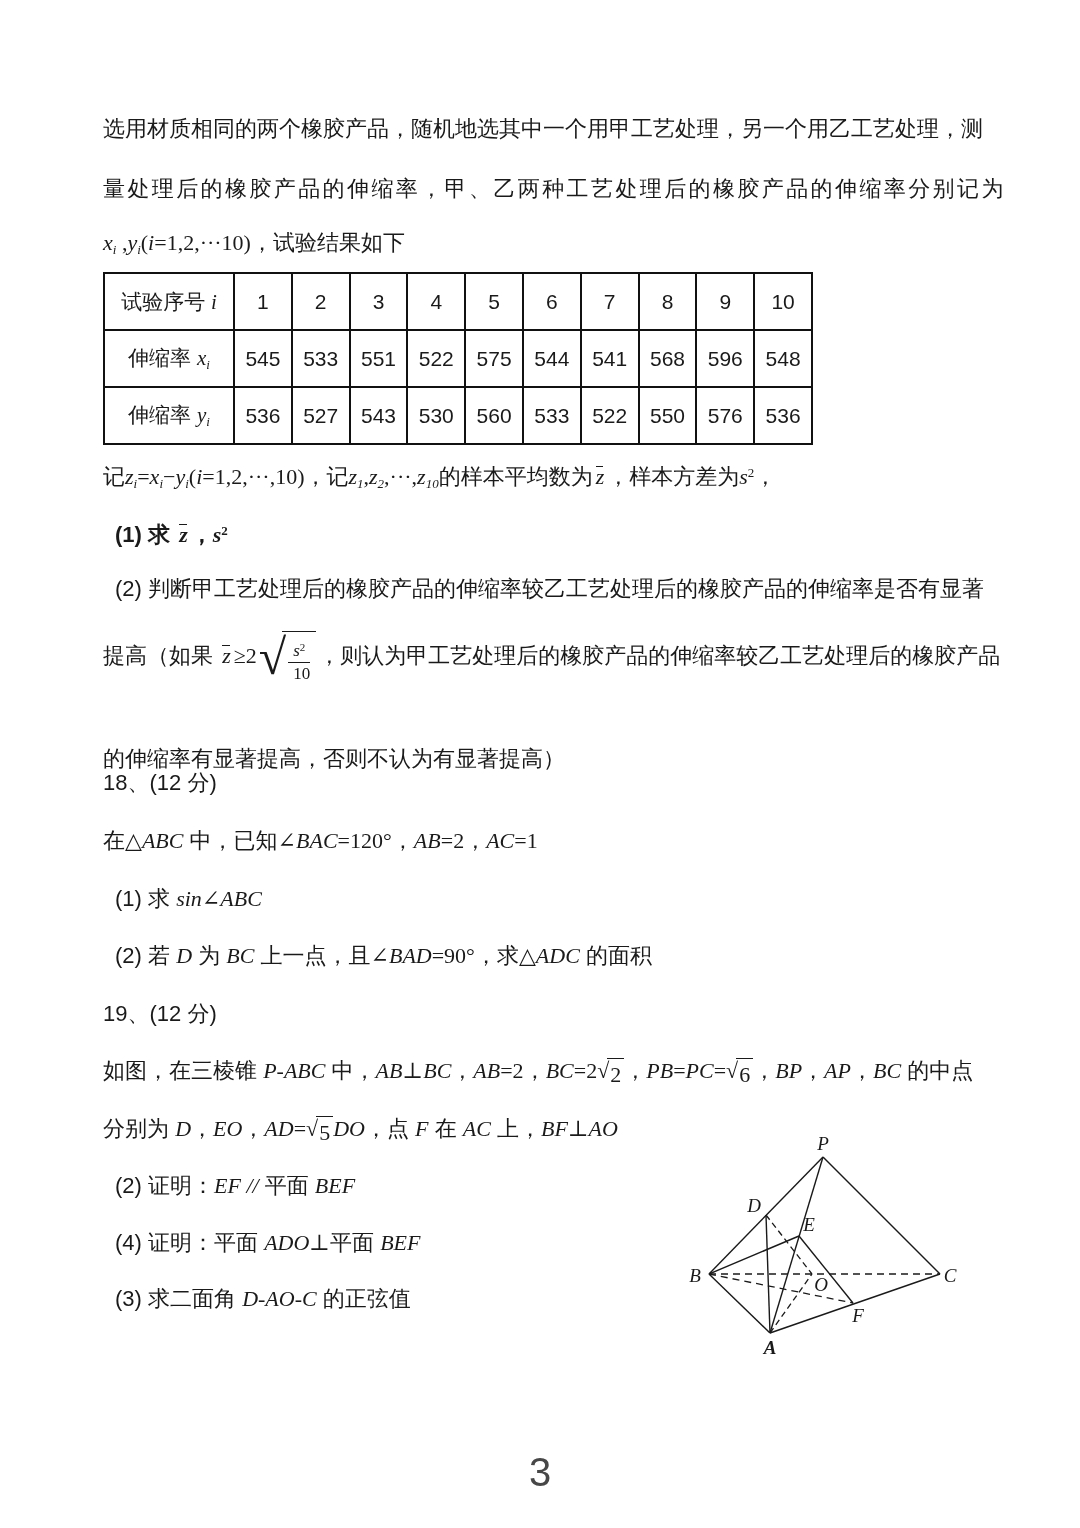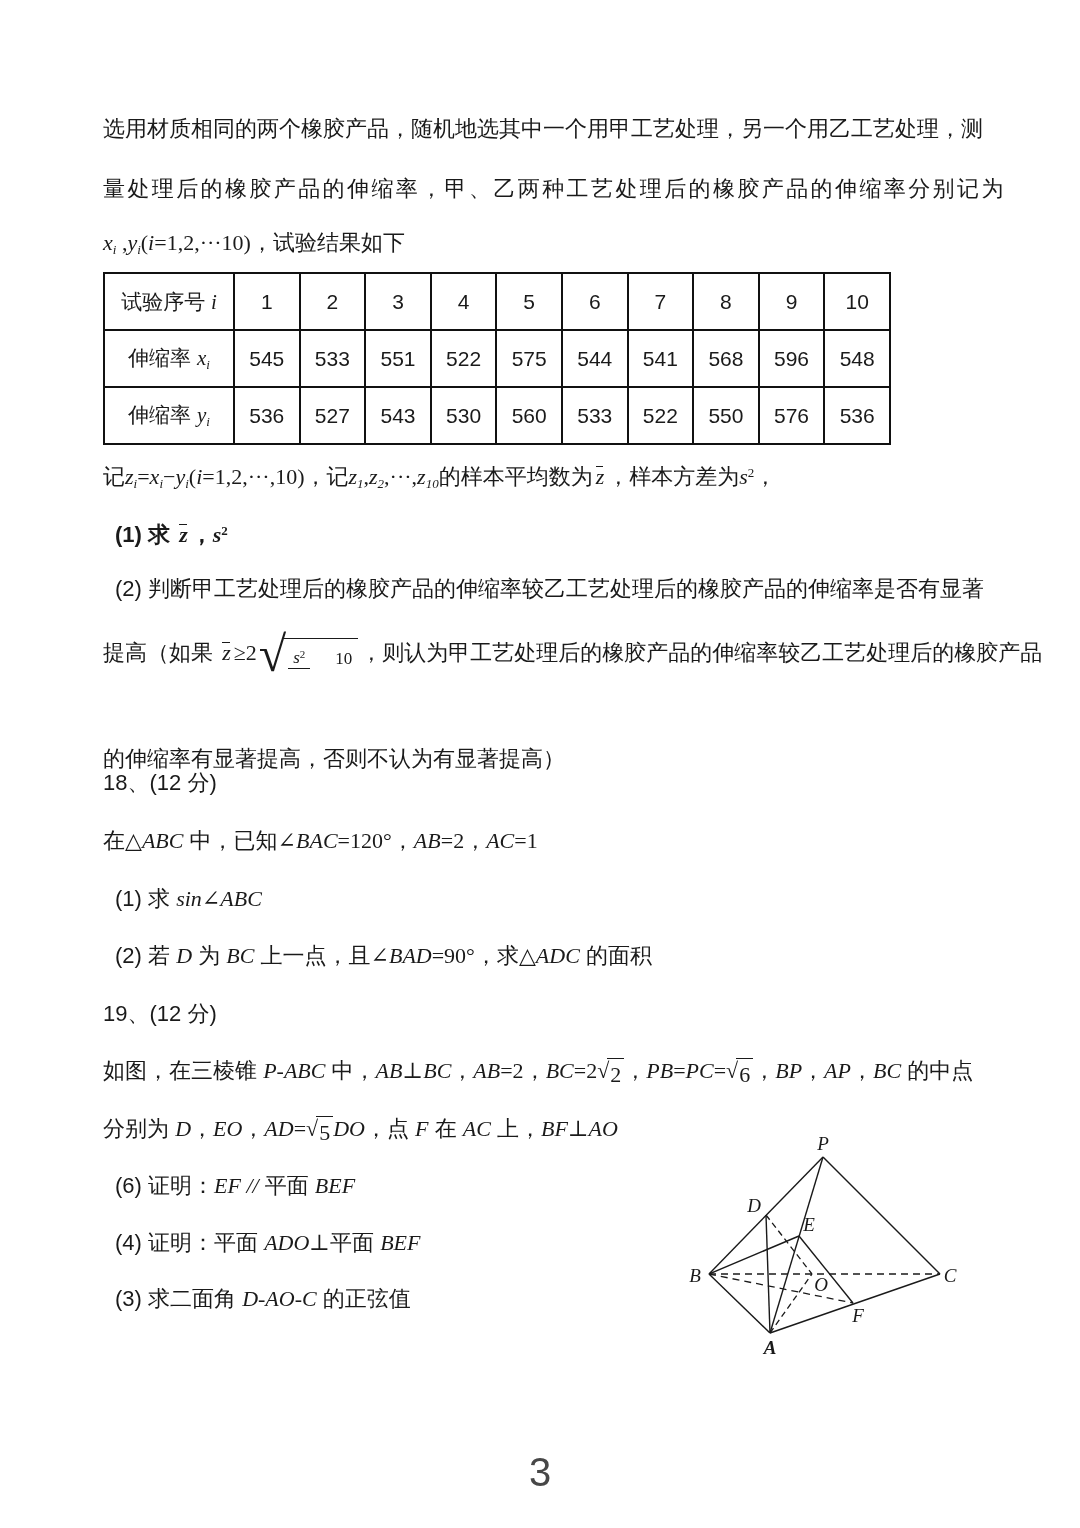--- a/index.html
+++ b/index.html
@@ -35,32 +35,32 @@
              border-top:1.6px solid #1a1a1a; }
   .srt { display:inline-flex; align-items:flex-start;
          font-family:"Liberation Serif","DejaVu Serif",serif; }
   .srt-sign { line-height:1.15; }
   .srt-body { border-top:1.5px solid #1a1a1a; margin-left:-2px; padding:1px 3px 0; }
   
   .bigroot { display:inline-flex; align-items:center; vertical-align:middle;
              margin:0 2px; font-family:"Liberation Serif","DejaVu Serif",serif; }
   .bigroot-sign { font-size:50px; line-height:0.92; font-weight:400; margin-right:-4px; }
   .bigroot-body { border-top:1.7px solid #1a1a1a; padding:2px 6px 0; }
-  .frac { display:inline-flex; flex-direction:row; align-items:flex-start;
-          font-size:17px; line-height:1.15;gap:25px; }
+  .frac { display:inline-flex; flex-direction:column; align-items:flex-end;
+          font-size:17px; line-height:1.15; }
   .frac-num { border-bottom:1.4px solid #1a1a1a; padding:0 5px 1px; }
   .frac-num .v { font-style:italic; }
   .frac-num .e { font-size:11px; vertical-align:5px; }
   .frac-den { padding-top:1px; }
   
   .exam-table {
     position:absolute; left:103px; top:272px;
     border-collapse:collapse;
     table-layout:fixed;
-    width:788px;
+    width:710px;
   }
   .exam-table td {
     border:2px solid #111111;
     text-align:center;
     height:55px;
     font-size:21px;
     padding:0;
   }
   .exam-table td.rowlabel { width:128px; }
   
@@ -152,21 +152,21 @@
       <span class="srt-sign">√</span>
       <span class="srt-body">2</span>
     </span><span class="seg-cjk">，</span><span class="seg-mi">PB</span><span class="seg-mn">=</span><span class="seg-mi">PC</span><span class="seg-mn">=</span><span class="srt">
       <span class="srt-sign">√</span>
       <span class="srt-body">6</span>
     </span><span class="seg-cjk">，</span><span class="seg-mi">BP</span><span class="seg-cjk">，</span><span class="seg-mi">AP</span><span class="seg-cjk">，</span><span class="seg-mi">BC</span><span class="seg-cjk"> 的中点</span></p>
 <p class="line" style="top:1114px;"><span class="seg-cjk">分别为 </span><span class="seg-mi">D</span><span class="seg-cjk">，</span><span class="seg-mi">EO</span><span class="seg-cjk">，</span><span class="seg-mi">AD</span><span class="seg-mn">=</span><span class="srt">
       <span class="srt-sign">√</span>
       <span class="srt-body">5</span>
     </span><span class="seg-mi">DO</span><span class="seg-cjk">，点 </span><span class="seg-mi">F</span><span class="seg-cjk"> 在 </span><span class="seg-mi">AC</span><span class="seg-cjk"> 上，</span><span class="seg-mi">BF</span><span class="seg-mn">⊥</span><span class="seg-mi">AO</span></p>
-<p class="line indent" style="top:1171px;"><span class="seg-cjk">(6) 证明：</span><span class="seg-mi">EF</span><span class="seg-mi"> //</span><span class="seg-cjk"> 平面 </span><span class="seg-mi">BEF</span></p>
+<p class="line indent" style="top:1171px;"><span class="seg-cjk">(2) 证明：</span><span class="seg-mi">EF</span><span class="seg-mi"> //</span><span class="seg-cjk"> 平面 </span><span class="seg-mi">BEF</span></p>
 <p class="line indent" style="top:1228px;"><span class="seg-cjk">(4) 证明：平面 </span><span class="seg-mi">ADO</span><span class="seg-mn">⊥</span><span class="seg-cjk">平面 </span><span class="seg-mi">BEF</span></p>
 <p class="line indent" style="top:1284px;"><span class="seg-cjk">(3) 求二面角 </span><span class="seg-mi">D</span><span class="seg-mn">-</span><span class="seg-mi">AO</span><span class="seg-mn">-</span><span class="seg-mi">C</span><span class="seg-cjk"> 的正弦值</span></p>
 
 <div class="figure-wrap">
   <svg width="300" height="230" viewBox="0 0 300 230">
 
     <line x1="145" y1="21" x2="31" y2="138" stroke="#1a1a1a" stroke-width="1.4"></line>
     <line x1="145" y1="21" x2="262" y2="138" stroke="#1a1a1a" stroke-width="1.4"></line>
     <line x1="145" y1="21" x2="92" y2="197" stroke="#1a1a1a" stroke-width="1.4"></line>
     <line x1="31" y1="138" x2="92" y2="197" stroke="#1a1a1a" stroke-width="1.4"></line>

